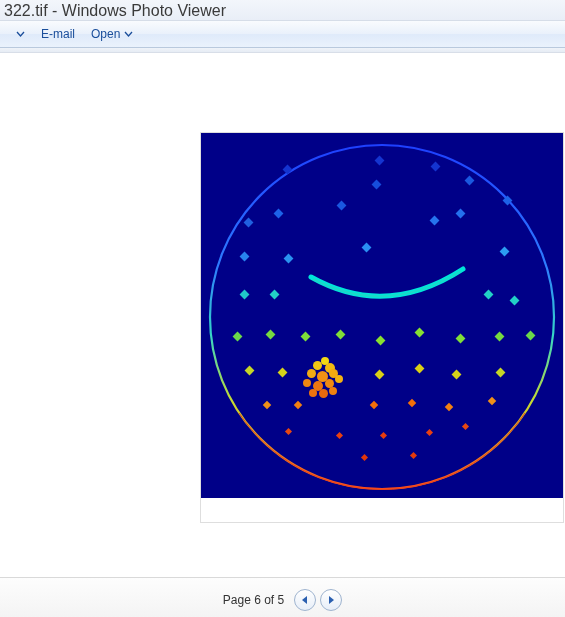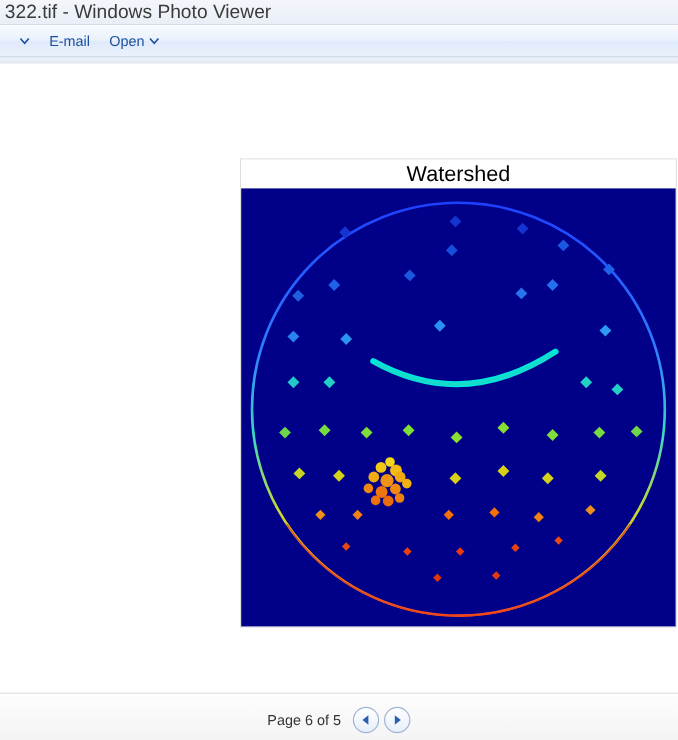--- a/index.html
+++ b/index.html
@@ -47,21 +47,20 @@
       <svg width="9" height="9">
           <path d="M1 2 L4.5 6 L8 2" fill="none" stroke="#1a4e9b" stroke-width="1.3"></path>
         </svg>
     </span>
   </div>
 </div>
 <div class="strip"></div>
 
 <div class="viewport">
   <div class="imgwrap">
-    <div class="imgtitle">Watershed</div>
     <div class="canvasbox">
 
       <svg class="ring" width="362" height="365">
         <defs>
           <linearGradient id="rg1" x1="0%" y1="0%" x2="0%" y2="100%">
             <stop offset="0%" stop-color="#1e40ff"></stop>
             <stop offset="35%" stop-color="#2e7cff"></stop>
             <stop offset="55%" stop-color="#35d6c8"></stop>
             <stop offset="75%" stop-color="#c8da2f"></stop>
             <stop offset="100%" stop-color="#ff4a1a"></stop>

